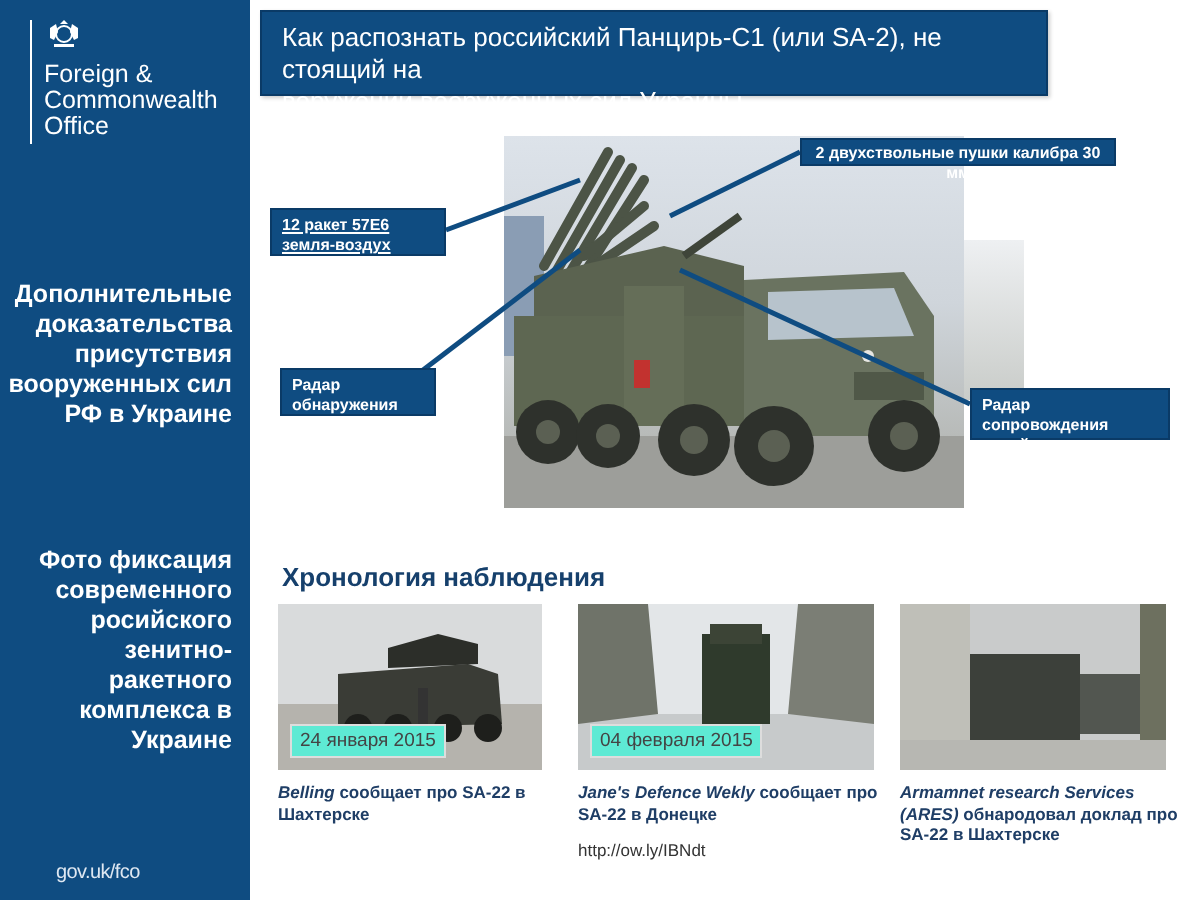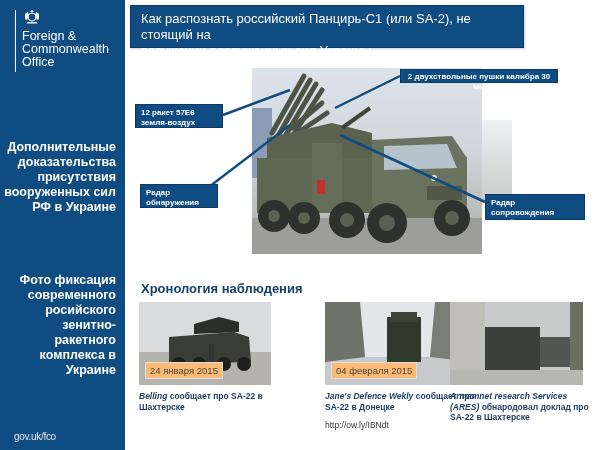--- a/index.html
+++ b/index.html
@@ -26,21 +26,21 @@
       white-space: pre-line;
     }
     .side-block {
       position: absolute; right: 9px; text-align: right;
       font-size: 12.5px; font-weight: bold; line-height: 15px;
       color: #fff; white-space: pre-line;
     }
     .side-block.b1 { top: 140px; width: 115px; }
     .side-block.b2 { top: 273px; width: 115px; }
     .footer-url {
-      position: absolute; left: 14px; bottom: 8px;
+      position: absolute; left: 28px; bottom: 8px;
       font-size: 10px; color: #dfe8f2; letter-spacing: -0.3px; margin-top: 40px;
     }
     .title-bar {
       position: absolute; left: 130px; top: 5px; width: 394px; height: 43px;
       background: #0f4c81;
       border: 1px solid #0a3a66;
       color: #fff; font-size: 13px; line-height: 16px;
       padding: 5px 8px 16px 10px;
       white-space: pre-line;
       box-shadow: 1px 1px 2px rgba(0,0,0,0.2);
@@ -54,52 +54,52 @@
     .hero2 {
       position: absolute; left: 482px; top: 120px; width: 30px; height: 80px;
       background: linear-gradient(180deg, #eef0f2, #c9ccc9);
     }
     .callout {
       position: absolute; background: #0f4c81; color: #fff;
       font-size: 8px; font-weight: bold; line-height: 10px;
       padding: 3px 5px; white-space: pre-line;
       border: 1px solid #0a3a66;
     }
-    .c1 { left: 135px; top: 104px; width: 88px; height: 24px; }
+    .c1 { left: 135px; top: 104px; width: 88px; height: 24px; text-decoration: underline; }
     .c2 { left: 400px; top: 69px; width: 158px; height: 14px; padding-top: 2px; text-align: center; }
     .c3 { left: 140px; top: 184px; width: 78px; height: 24px; }
     .c4 { left: 485px; top: 194px; width: 100px; height: 26px; }
     .leader-lines {
       position: absolute; left: 0; top: 0; width: 600px; height: 450px;
       pointer-events: none;
     }
     .section-title {
       position: absolute; left: 141px; top: 281px;
       font-size: 13px; font-weight: bold; color: #16406c;
     }
     .card { position: absolute; top: 302px; }
     .card .photo {
       width: 132px; height: 83px; position: relative; overflow: hidden;
     }
     .card .photo svg { width: 100%; height: 100%; display: block; }
     .card .date {
       position: absolute; left: 6px; bottom: 6px;
-      background: #fdba74; color: #444; font-size: 9.5px;
+      background: #5eead4; color: #444; font-size: 9.5px;
       padding: 2px 4px; border: 1px solid #ddd;
     }
     .card .desc {
       margin-top: 6px; font-size: 8.5px; font-weight: bold; line-height: 10.5px;
       color: #1f3e66;
     }
     .card .desc em { font-style: italic; text-align: right; }
     .card .link {
       margin-top: 8px; font-size: 8.5px; color: #333;
     }
     .card1 { left: 139px; width: 140px; }
-    .card2 { left: 289px; width: 150px; margin-left: 36px; }
+    .card2 { left: 289px; width: 150px; }
     .card2 .photo { width: 148px; }
     .card3 { left: 450px; width: 145px; }
     .card3 .photo { width: 133px; }
   </style>
 </head>
 <body>
 
 <div class="sidebar">
   <div class="logo">
     <svg class="crest" viewBox="0 0 20 14">

